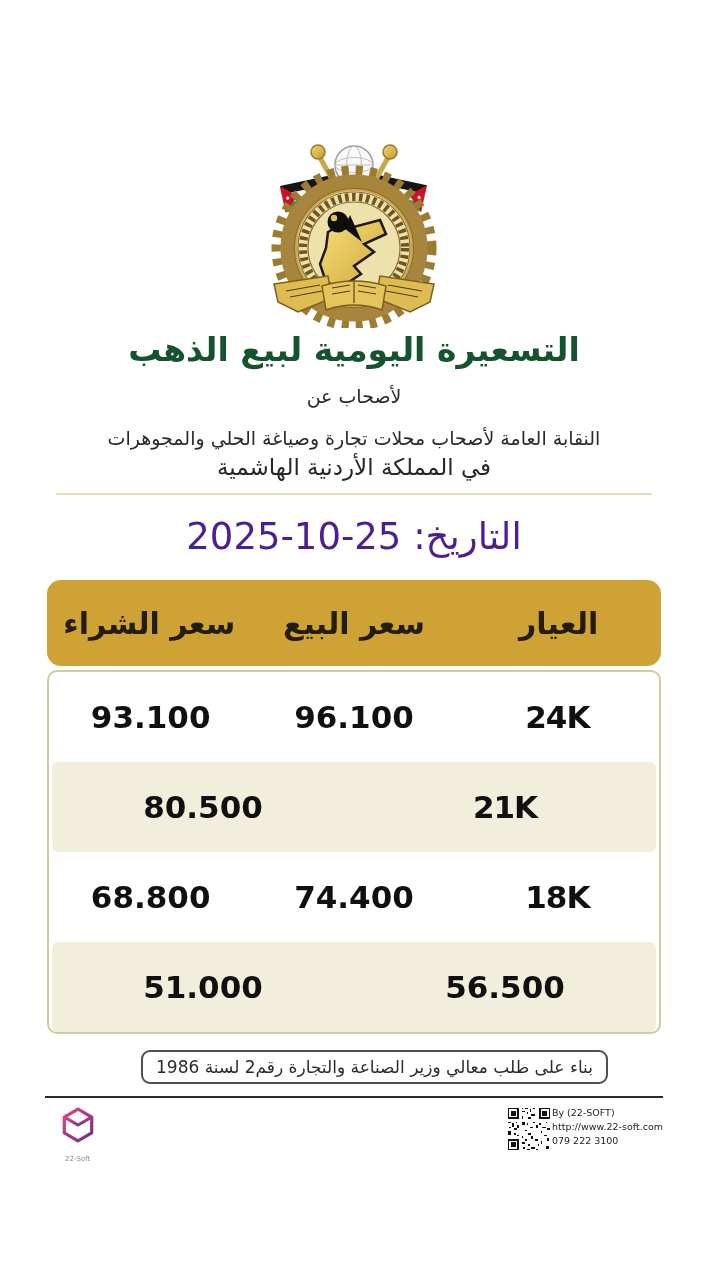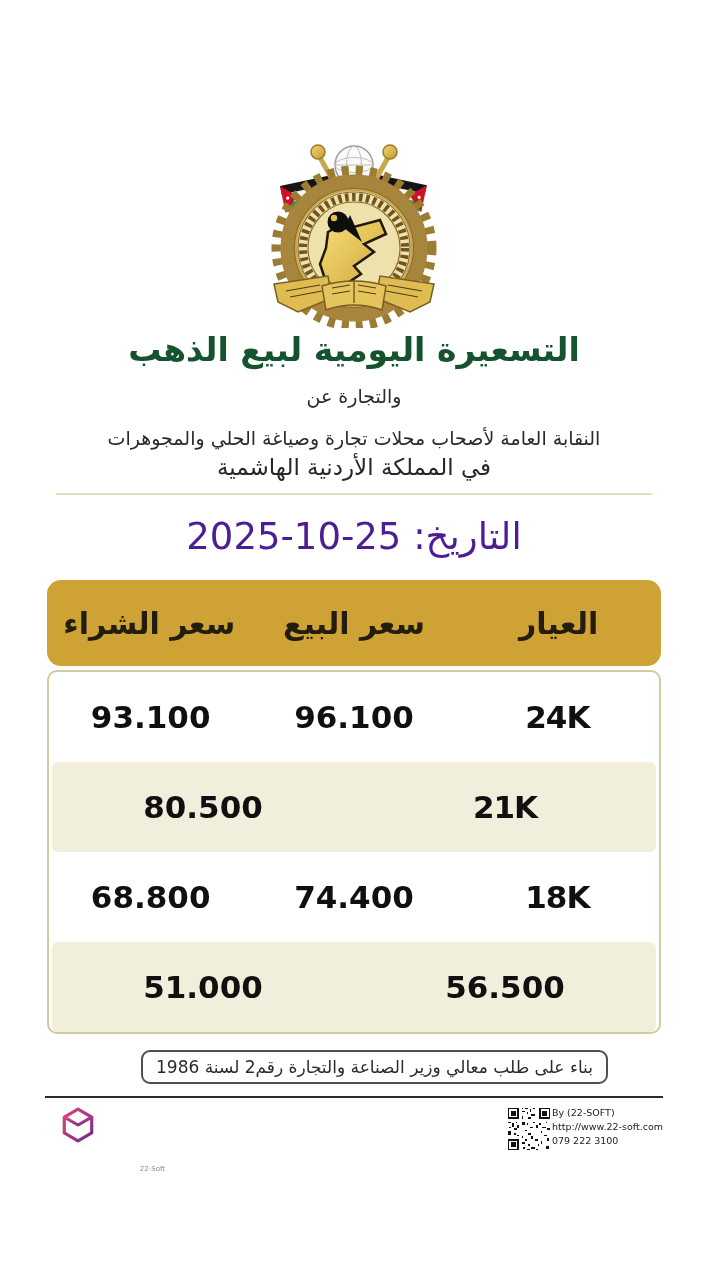--- a/index.html
+++ b/index.html
@@ -48,21 +48,21 @@
     padding:5px 13px; font-size:17px; color:#2b2b2b; background:#fff;
   }
   .footer-sep {
     margin:12px auto 0 auto; width:618px; height:2px; background:#2b2b2b;
   }
   .footer-row {
     width:618px; margin:4px auto 0 auto; display:flex;
     justify-content:space-between; align-items:flex-start; padding-top:4px;
   }
   .cube-block { width:120px; text-align:left; padding-left:14px; }
-  .cube-brand { font-size:7px; color:#8a8a8a; margin-top:17px; padding-left:6px;text-align:right; }
+  .cube-brand { font-size:7px; color:#8a8a8a; margin-top:7px; padding-left:6px; }
   .credit-block { display:flex; align-items:flex-start; }
   .credit-text {
     text-align:left; font-size:9.5px; line-height:1.45; color:#222;
     font-family:"DejaVu Sans", sans-serif; direction:ltr;
   }
 </style>
 </head>
 <body>
 
 <div class="page">
@@ -137,21 +137,21 @@
         <line x1="122" y1="155" x2="154" y2="161" stroke="#4a3a12" stroke-width="1"></line>
         <line x1="68" y1="152" x2="86" y2="149" stroke="#4a3a12" stroke-width="1"></line>
         <line x1="94" y1="149" x2="112" y2="152" stroke="#4a3a12" stroke-width="1"></line>
         <line x1="68" y1="158" x2="86" y2="155" stroke="#4a3a12" stroke-width="1"></line>
         <line x1="94" y1="155" x2="112" y2="158" stroke="#4a3a12" stroke-width="1"></line>
       </g>
     </svg>
   </div>
 
   <div class="title" dir="rtl">التسعيرة اليومية لبيع الذهب</div>
-  <div class="issued-by" dir="rtl">والتجارة عن</div>
+  <div class="issued-by" dir="rtl">لأصحاب عن</div>
   <div class="org-line" dir="rtl">النقابة العامة لأصحاب محلات تجارة وصياغة الحلي والمجوهرات</div>
   <div class="country-line" dir="rtl">في المملكة الأردنية الهاشمية</div>
   <div class="hairline"></div>
   <div class="date-line" dir="rtl">التاريخ: 25-10-2025</div>
 
   <div class="price-table" dir="rtl">
     <div class="pt-header">
       <div>العيار</div>
       <div>سعر البيع</div>
       <div>سعر الشراء</div>

